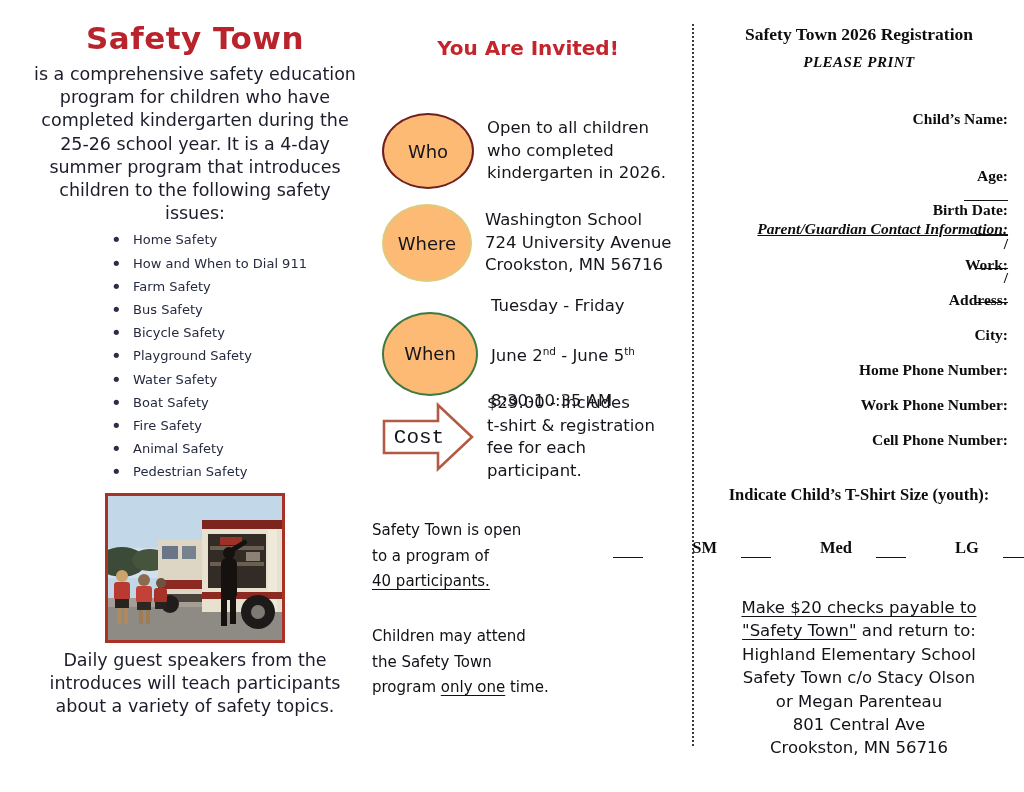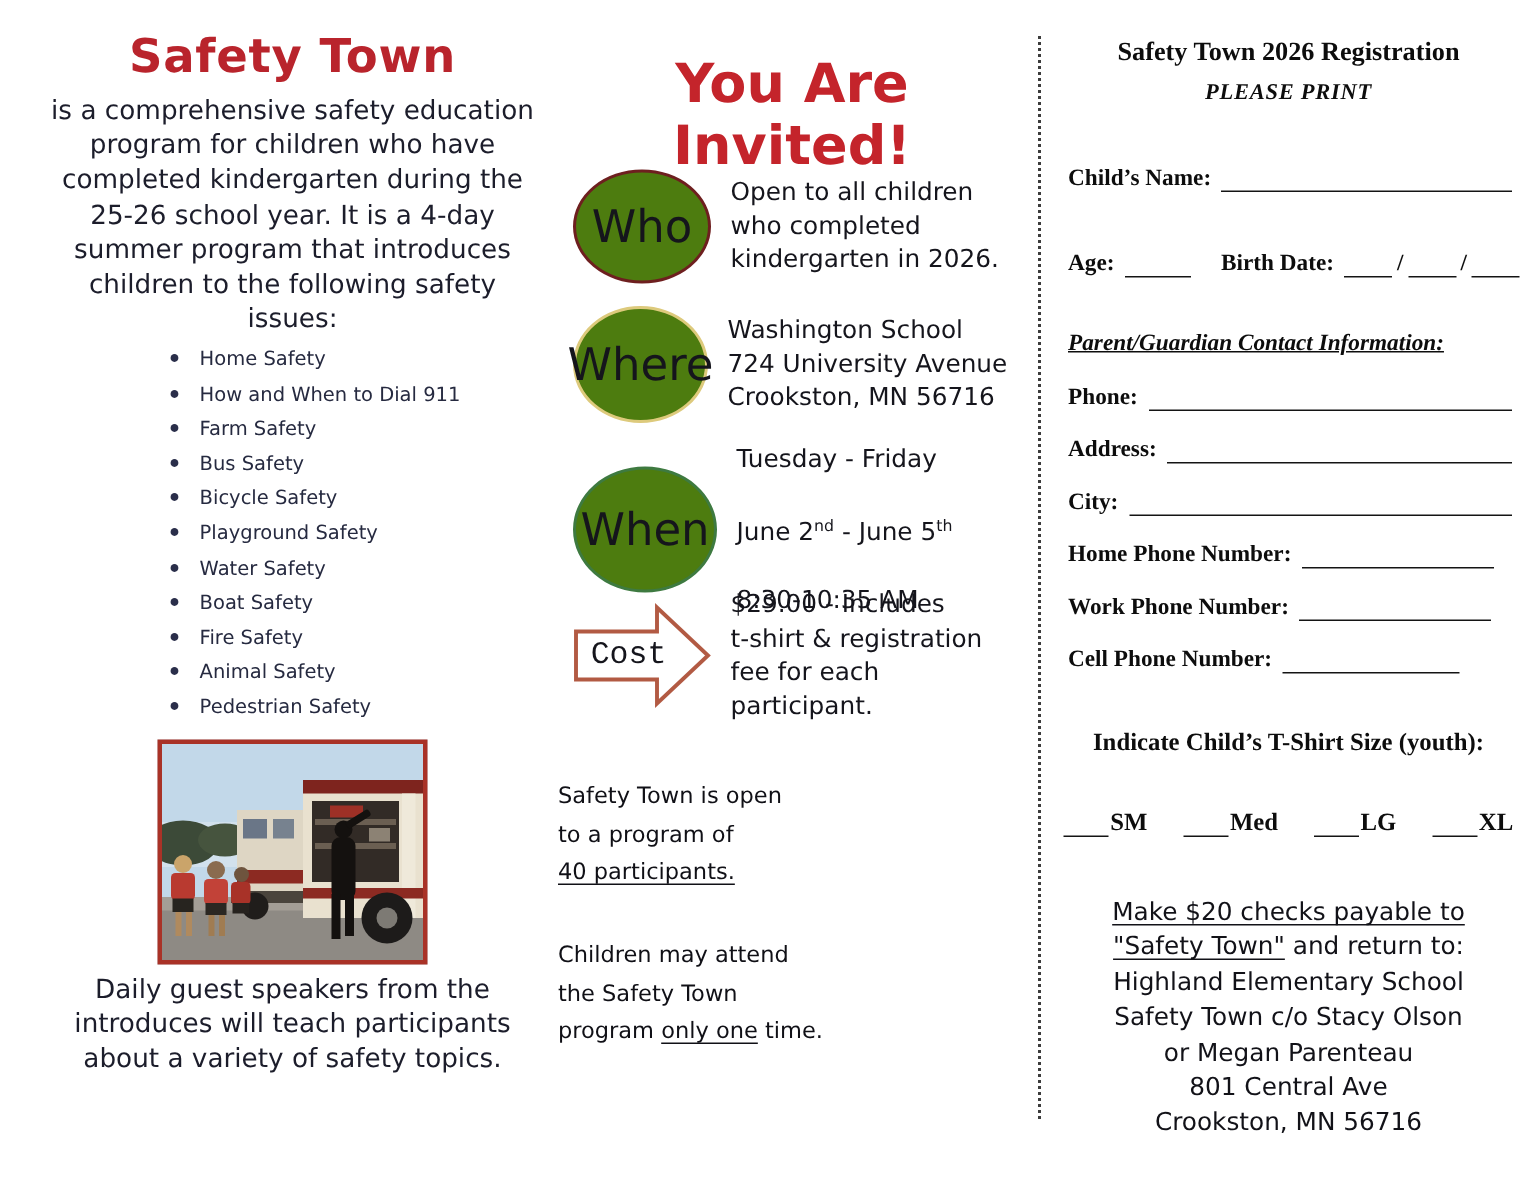--- a/index.html
+++ b/index.html
@@ -12,52 +12,52 @@
   .l-title{font-size:31px;font-weight:bold;color:#b9242c;letter-spacing:.5px;}
   .l-intro{font-size:17.5px;line-height:23.2px;margin:7px 0 0;color:#1c1d2b;}
   .topics{display:inline-block;text-align:left;margin:3px 0 0;padding:0 0 0 26px;list-style:none;}
   .topics li{font-size:13px;line-height:23.2px;position:relative;padding-left:24px;color:#262a40;}
   .topics li::before{content:"•";position:absolute;left:2px;top:0;color:#2a2e4a;font-size:18px;}
   .photo-frame{width:174px;height:144px;border:3px solid #a93227;margin:9px auto 6px;display:block;background:#c5d9e8;}
   .photo-frame svg{display:block;width:100%;height:100%;}
   .l-caption{font-size:17.5px;line-height:23.2px;margin:4px 0 0;color:#1c1d2b;}
   
   #middle{position:absolute;left:372px;top:36px;width:312px;height:720px;}
-  .m-title{font-size:36px;font-weight:bold;color:#c4242b;text-align:center;margin:0;}
+  .m-title{font-size:20px;font-weight:bold;color:#c4242b;text-align:center;margin:0;}
   .m-row{position:absolute;left:10px;right:0;display:flex;align-items:center;}
   .oval{border-radius:50%;display:flex;align-items:center;justify-content:center;
-        font-size:30px;color:#15151c;flex:none;background:#4d7c0f;}
+        font-size:18px;color:#15151c;flex:none;background:#fdba74;}
   .oval-who{width:88px;height:72px;border:2.5px solid #6e1f1f;}
   .oval-where{width:86px;height:74px;border:2px solid #ddca7c;}
   .oval-when{width:92px;height:80px;border:2px solid #3e7a40;}
   .m-text{margin-left:13px;font-size:16.5px;line-height:22.5px;color:#15151c;white-space:pre-line;}
   .arrow-wrap{position:relative;width:92px;height:70px;flex:none;}
   .arrow-wrap svg{position:absolute;inset:0;}
   .arrow-label{position:absolute;left:6px;top:0;width:62px;height:70px;display:flex;align-items:center;justify-content:center;
                font-size:21px;color:#15151c;font-family:Liberation Mono, monospace;}
   .note{position:absolute;left:0;width:100%;text-align:left;font-size:15px;line-height:25.5px;color:#101016;}
   .u{text-decoration:underline;text-underline-offset:3px;}
   .sup{font-size:10.5px;vertical-align:6px;margin-top:32px;}
   
   .fold{position:absolute;left:692px;top:24px;height:722px;width:0;border-left:2.5px dotted #3c3c3c;}
   
   #right{position:absolute;left:702px;top:24px;width:314px;height:740px;
          font-family:"Liberation Serif",serif;color:#0d0d0d;}
   .r-title{text-align:center;font-weight:bold;font-size:17.5px;margin:0;}
   .r-sub{text-align:center;font-weight:bold;font-style:italic;font-size:15px;margin:9px 0 0;letter-spacing:.5px;}
   .fr{position:absolute;left:10px;right:8px;display:flex;align-items:flex-end;
-      font-weight:bold;font-size:15.5px;white-space:nowrap;}
+      font-weight:bold;font-size:15.5px;white-space:nowrap;flex-direction:column;}
   .blank{border-bottom:1.6px solid #141414;height:15px;margin-left:7px;flex:1;}
   .blank.fx{flex:none;}
   .ph-blank{max-width:128px;}
   .r-header-u{font-weight:bold;font-style:italic;text-decoration:underline;font-size:15.5px;}
   .tshirt-h{position:absolute;left:0;right:0;text-align:center;font-weight:bold;font-size:16.5px;}
   .sizes{position:absolute;left:0;right:0;display:flex;justify-content:center;gap:24px;
          font-weight:bold;font-size:16.5px;}
-  .size-item{display:flex;align-items:flex-end;}
+  .size-item{display:flex;align-items:flex-end;gap:48px;}
   .size-blank{width:30px;border-bottom:1.8px solid #141414;height:15px;margin-right:1px;}
   .return{position:absolute;left:0;right:0;text-align:center;
           font-family:"DejaVu Sans",sans-serif;font-size:16.5px;line-height:23.4px;color:#121218;}
 </style>
 </head>
 <body>
 
 <div id="left">
   <div class="l-title">Safety Town</div>
   <p class="l-intro">is a comprehensive safety education program for children who have completed kindergarten during the 25-26 school year. It is a 4-day summer program that introduces children to the following safety issues:</p>
@@ -202,21 +202,21 @@
     <span class="blank fx" style="width:32px;margin-left:3px;"></span>
     <span style="margin-left:3px;">/</span>
     <span class="blank fx" style="width:32px;margin-left:3px;"></span>
   </div>
 
   <div class="fr" style="top:196px;">
     <span class="r-header-u">Parent/Guardian Contact Information:</span>
   </div>
 
   <div class="fr" style="top:232px;">
-    <span>Phone:</span>
+    <span>Work:</span>
     <span class="blank"></span>
   </div>
 
   <div class="fr" style="top:267px;">
     <span>Address:</span>
     <span class="blank"></span>
   </div>
 
   <div class="fr" style="top:302px;justify-content:flex-end;">
     <span>City:</span>

